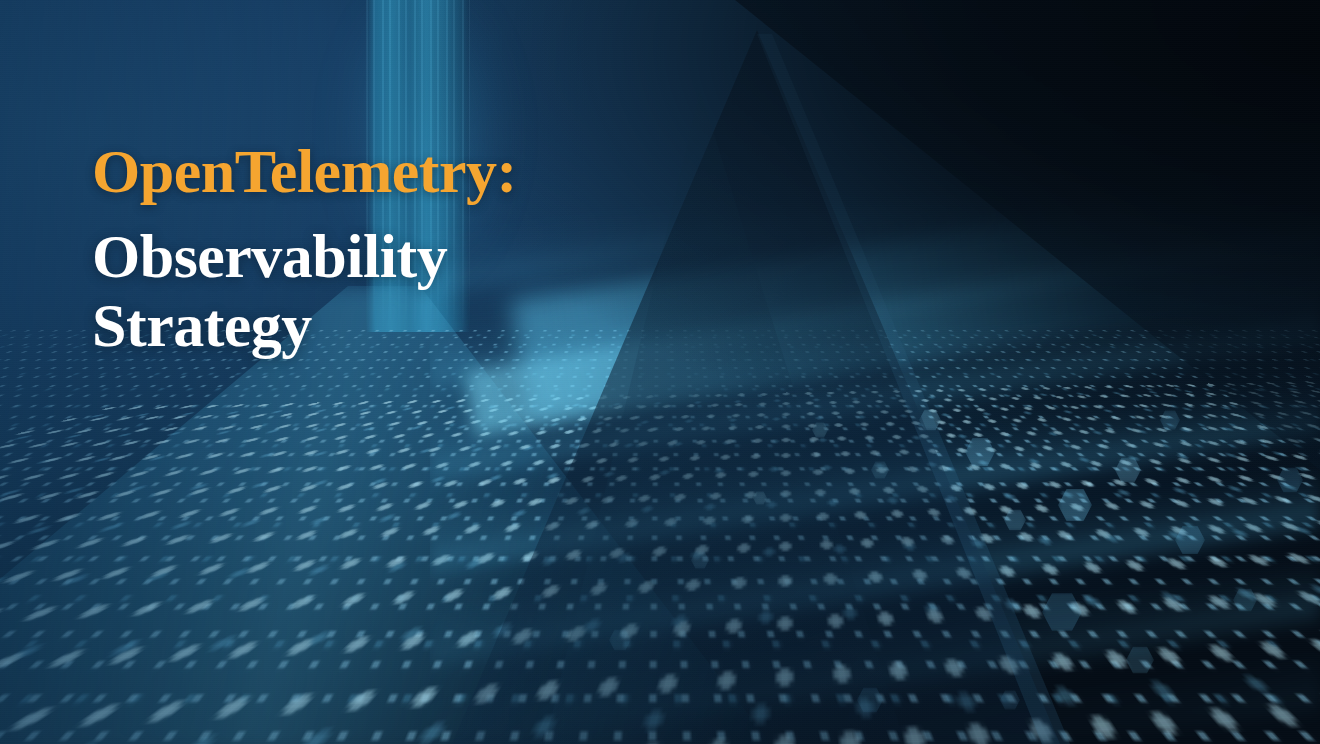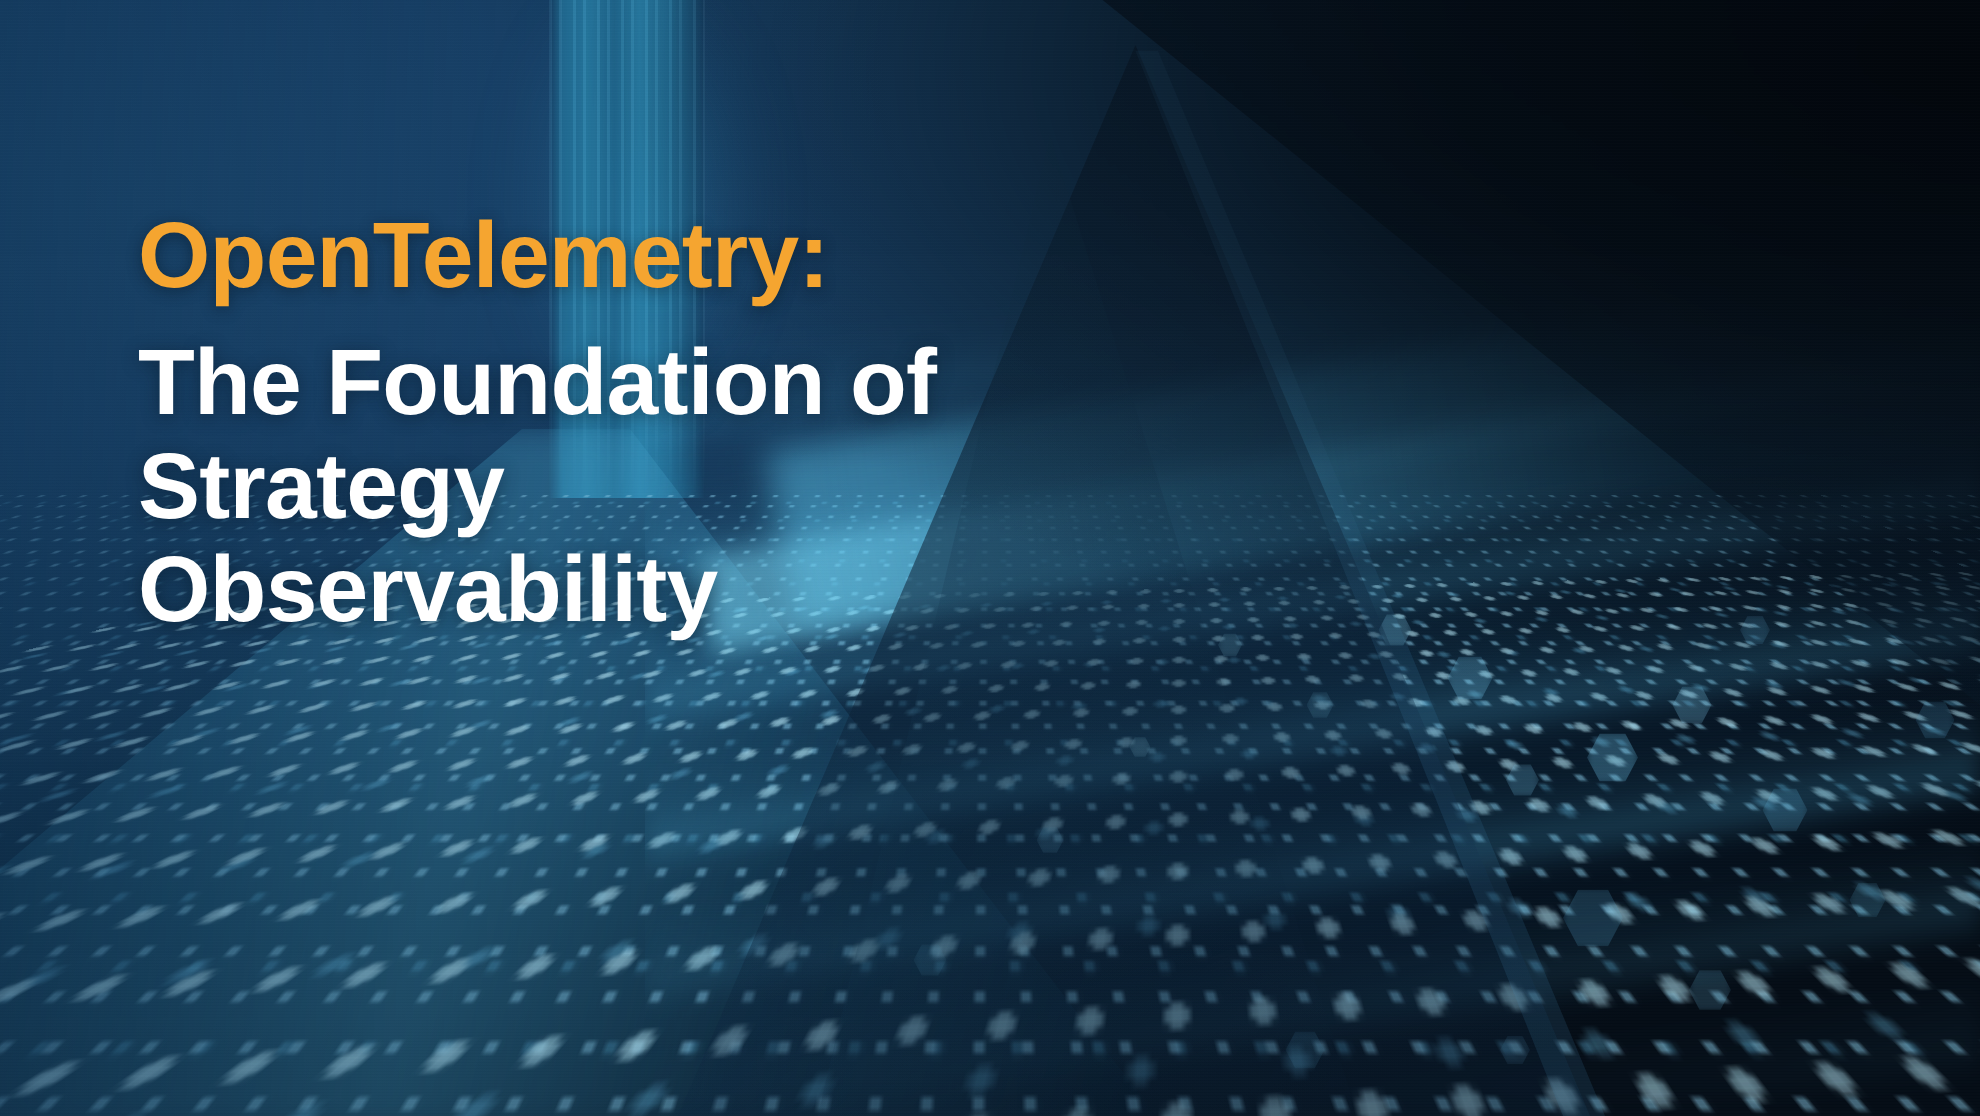--- a/index.html
+++ b/index.html
@@ -5,21 +5,21 @@
 <style>
   html,body{margin:0;padding:0;background:#0a1018;}
   *{box-sizing:border-box;}
 
   .slide{
     position:relative;
     width:1320px;
     height:744px;
     overflow:hidden;
     background:#7f1d1d;
-    font-family:Liberation Sans, sans-serif;
+    font-family:Liberation Serif, serif;
   }
 
   
   .bg-layer{position:absolute;inset:0;}
 
   
   .bg-base{
     background:
       radial-gradient(120% 95% at 6% 18%, #1d4a72 0%, #19426a 22%, #143755 44%, #0c2438 66%, #071523 85%, #050d16 100%);
   }
@@ -253,19 +253,18 @@
   </div>
 
   <div class="bg-layer bg-darkright"></div>
   <div class="vignette"></div>
   <div class="grain"></div>
 
   <div class="copy">
     <p class="eyebrow" style="color: rgb(245, 165, 48);">OpenTelemetry:</p>
 
     <h1 class="headline" style="color: rgb(255, 255, 255);">
-      <span class="ln">The Foundation of</span>
+      <span class="ln">Observability</span>
       <span class="ln">Strategy</span>
-      <span class="ln">Observability</span>
     </h1>
   </div>
 
 </div>
 
 </body></html>

